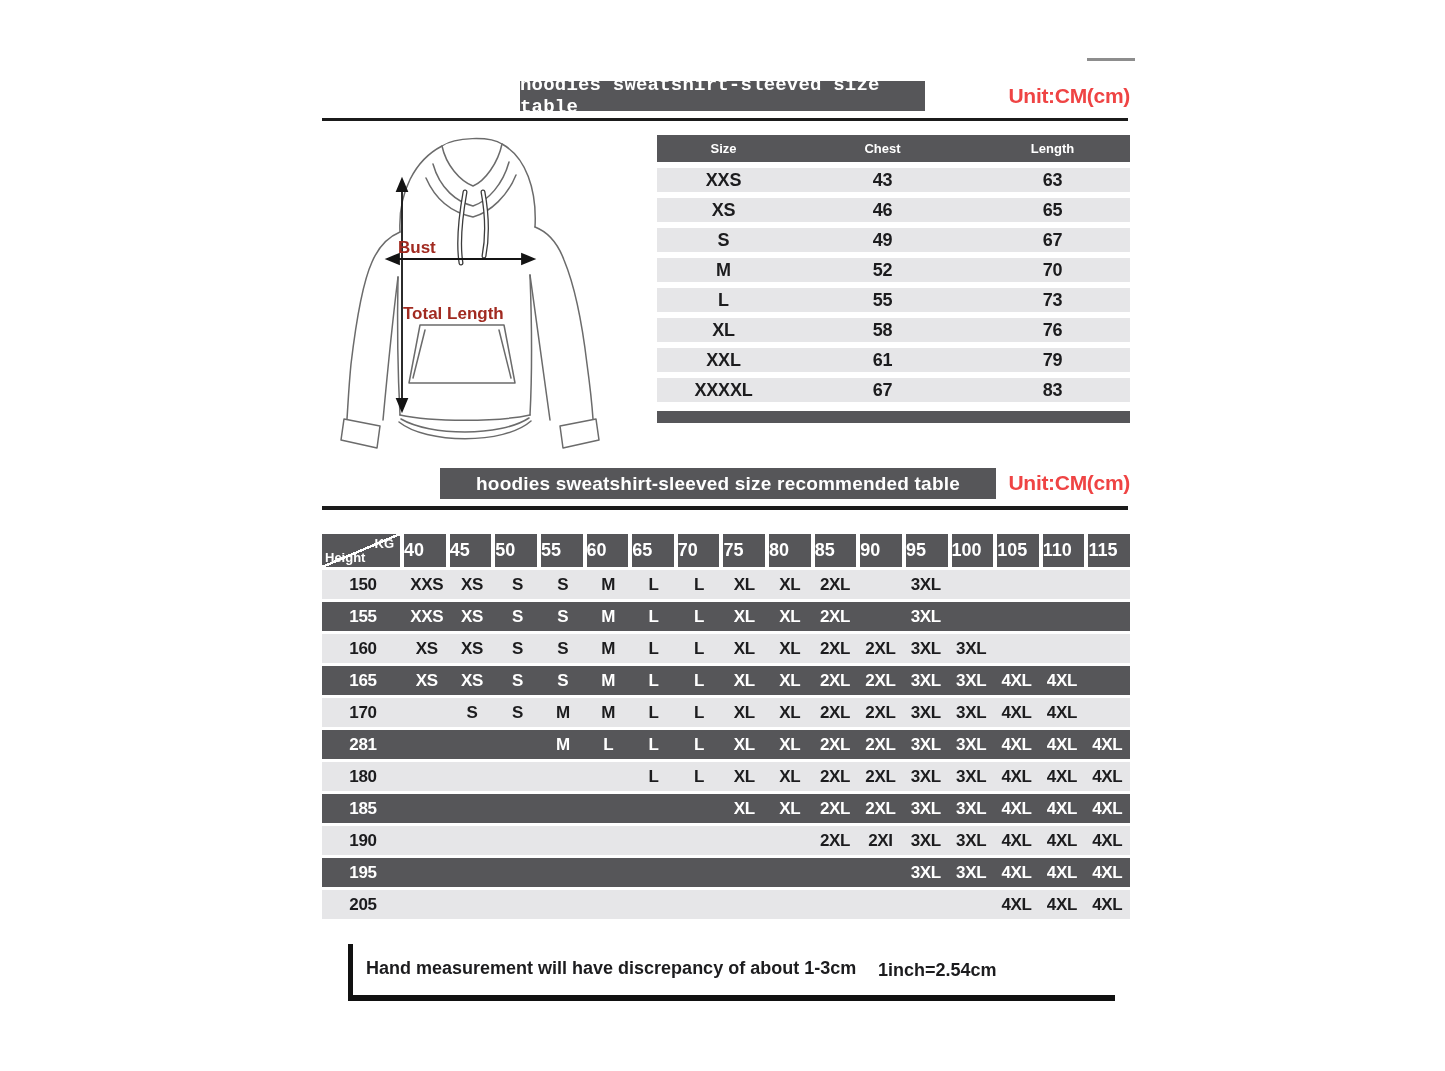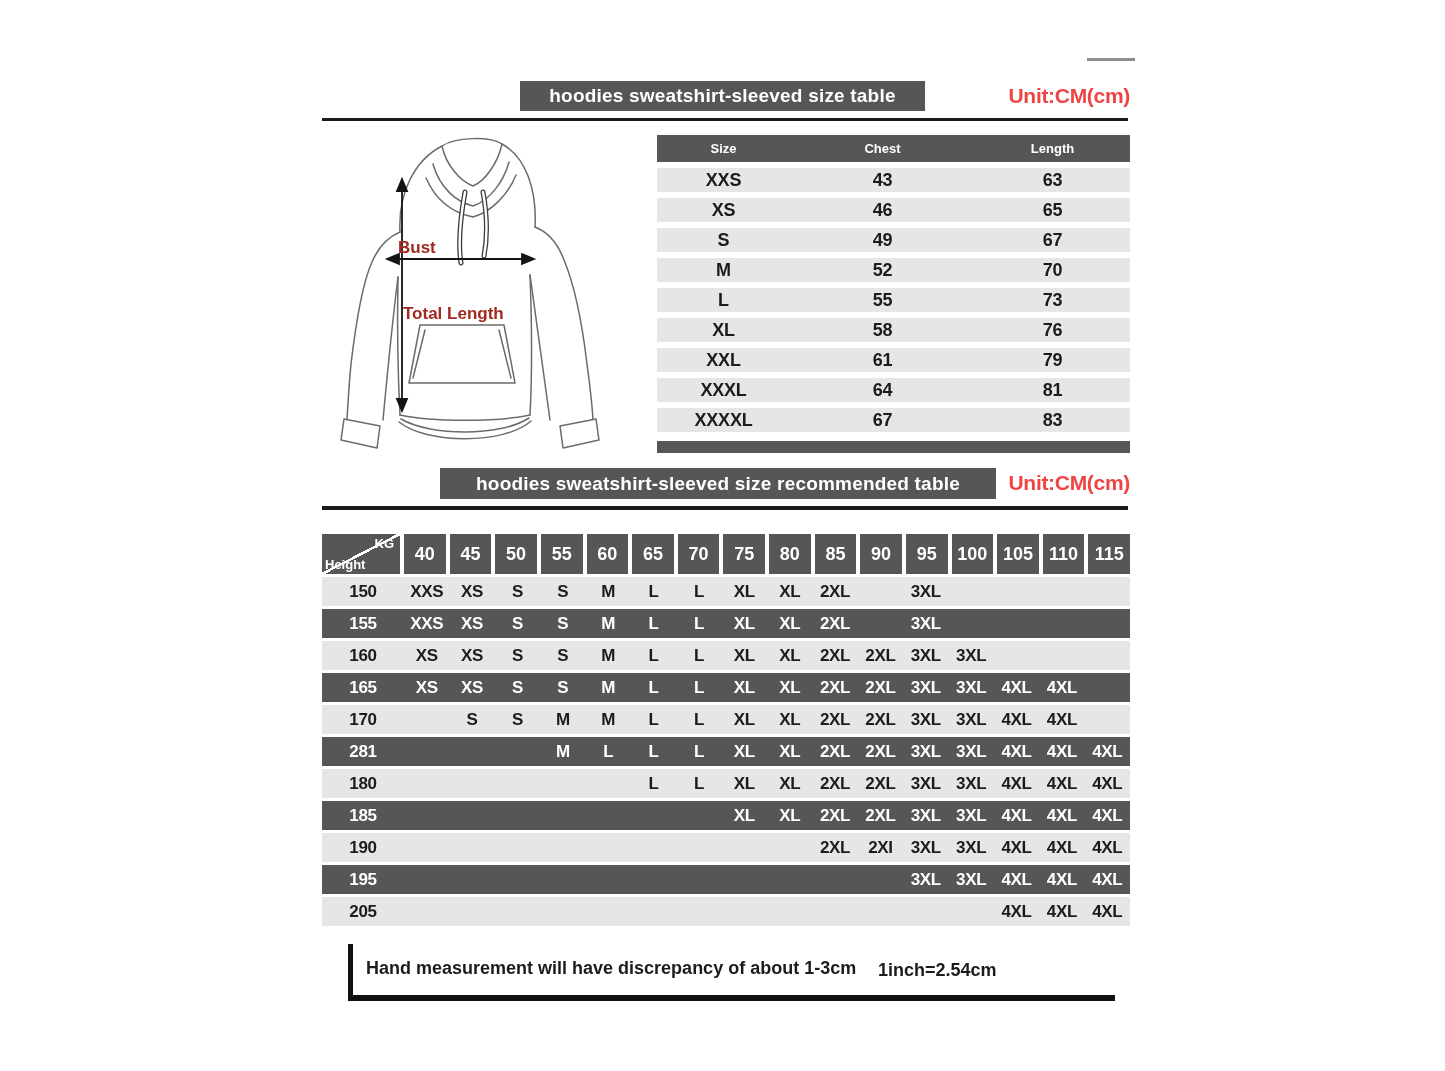--- a/index.html
+++ b/index.html
@@ -1,19 +1,19 @@
 <!DOCTYPE html>
 <html style="--dark: #565659; --light: #e6e6e8;"><head>
 <meta charset="utf-8">
 <style>
   html,body{margin:0;padding:0;background:#fff;}
   .canvas{position:relative;width:1445px;height:1071px;background:#fff;overflow:hidden;
           font-family:"Liberation Sans",sans-serif;font-weight:bold;color:#1c1c1e;}
   .bar{position:absolute;background:var(--dark,#565659);color:#fff;display:flex;align-items:center;justify-content:center;font-size:19px;letter-spacing:.2px;}
-  #title-bar-1{left:520px;top:81px;width:405px;height:30px;}
+  #title-bar-1{left:520px;top:81px;width:405px;height:30px;font-family:Liberation Mono, monospace;}
   #title-bar-2{left:440px;top:468px;width:556px;height:31px;}
   .unit{position:absolute;width:150px;text-align:right;font-size:21px;color:#ef4444;letter-spacing:-.3px;}
   #unit-1{left:980px;top:84px;}
   #unit-2{left:980px;top:471px;}
   .rule{position:absolute;background:#1b1b1b;}
   #rule-1{left:322px;top:118px;width:806px;height:3px;}
   #rule-2{left:322px;top:506px;width:806px;height:4px;}
   #artifact-line{left:1087px;top:58px;width:48px;height:3px;background:#8d8d8d;position:absolute;}
 
   
@@ -21,26 +21,26 @@
   #hoodie text{font-family:"Liberation Sans",sans-serif;font-weight:bold;}
 
   
   .size-table{position:absolute;left:657px;top:135px;width:473px;}
   .st-header{display:grid;grid-template-columns:133px 185px 155px;background:var(--dark,#565659);color:#fff;height:27px;align-items:center;text-align:center;font-size:13px;}
   .st-row{display:grid;grid-template-columns:133px 185px 155px;background:var(--light,#e6e6e8);height:24px;margin-top:6px;align-items:center;text-align:center;font-size:18px;letter-spacing:-.2px;}
   .st-footer{height:12px;margin-top:9px;background:var(--dark,#565659);}
 
   
   .matrix{position:absolute;left:322px;top:534px;width:808px;}
-  .mx-header{display:grid;grid-template-columns:78px repeat(16,1fr);column-gap:4px;height:40px;}
+  .mx-header{display:grid;grid-template-columns:78px repeat(16,1fr);column-gap:4px;height:33px;}
   .corner{background:var(--dark,#565659);position:relative;color:#fff;font-size:13px;
           background-image:linear-gradient(to bottom right,transparent calc(50% - 1.2px),#fff calc(50% - 1.2px),#fff calc(50% + 1.2px),transparent calc(50% + 1.2px));}
   .corner .kg{position:absolute;top:2px;right:6px;}
   .corner .hlabel{position:absolute;bottom:2px;left:3px;}
-  .wbox{background:var(--dark,#565659);color:#fff;display:flex;align-items:center;justify-content:center;font-size:18px;}
+  .wbox{background:var(--dark,#565659);color:#fff;display:flex;align-items:center;font-size:18px;}
   .m-row{display:grid;grid-template-columns:82px repeat(16,1fr);height:29px;margin-top:3px;align-items:center;text-align:center;font-size:17px;letter-spacing:-.3px;}
   .m-row.even{background:var(--light,#e6e6e8);color:#1c1c1e;}
   .m-row.alt{background:var(--dark,#565659);color:#fff;}
 
   
   #fn-vbar{left:348px;top:944px;width:5px;height:56px;background:#111;position:absolute;}
   #fn-hbar{left:348px;top:995px;width:767px;height:6px;background:#111;position:absolute;}
   #fn-text{left:366px;top:958px;font-size:18px;position:absolute;}
   #fn-conv{left:878px;top:960px;font-size:18px;position:absolute;}
 </style>
@@ -148,25 +148,20 @@
           <span>58</span>
           <span>76</span>
         </div>
 
         <div class="st-row even">
           <span>XXL</span>
           <span>61</span>
           <span>79</span>
         </div>
 
-        <div class="st-row alt">
-          <span>XXXL</span>
-          <span>64</span>
-          <span>81</span>
-        </div>
 
         <div class="st-row even">
           <span>XXXXL</span>
           <span>67</span>
           <span>83</span>
         </div>
       </div>
     <div class="st-footer"></div>
   </div>
 

